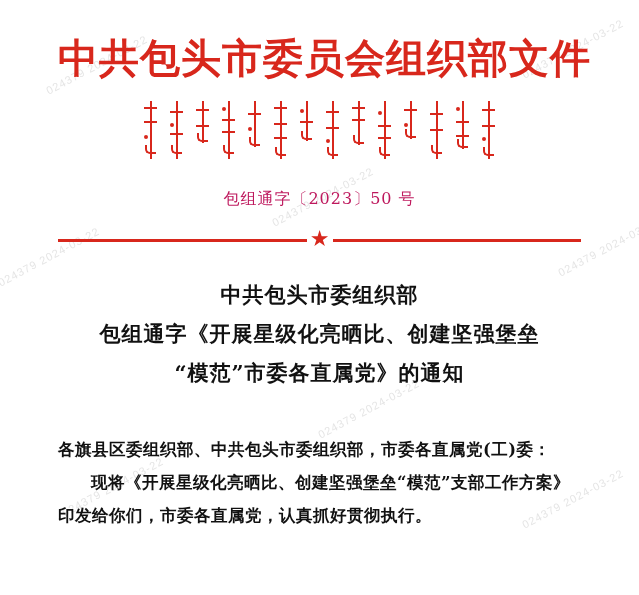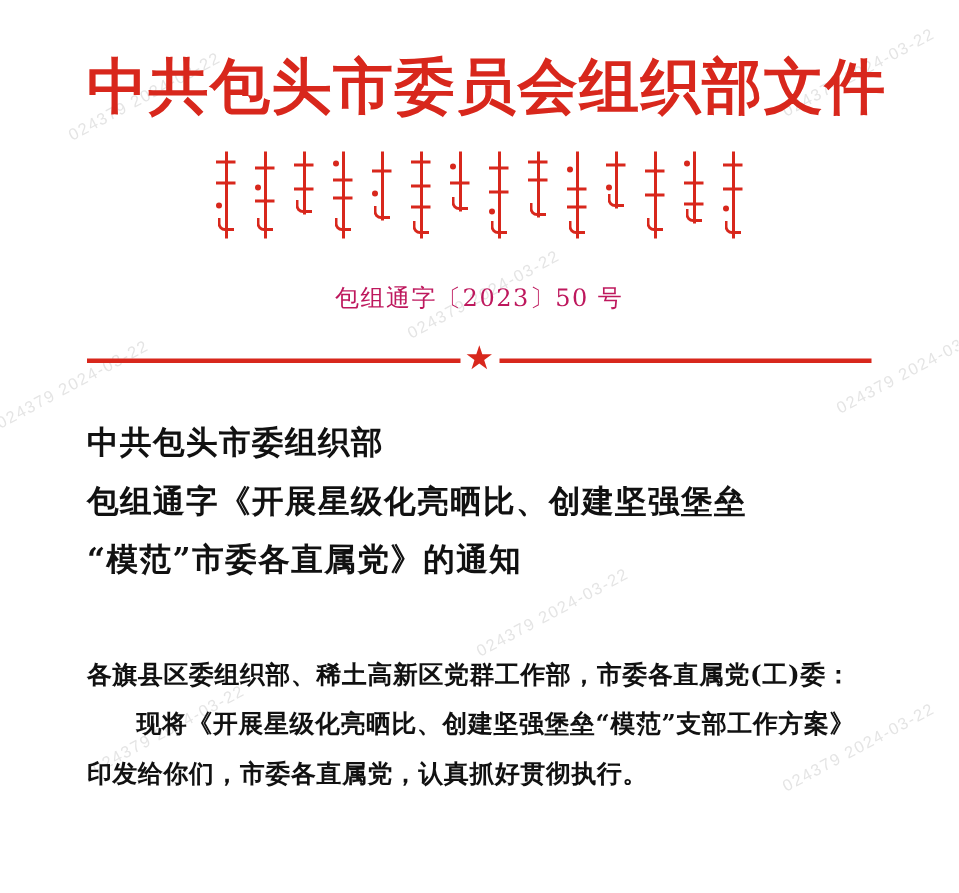--- a/index.html
+++ b/index.html
@@ -142,21 +142,21 @@
     text-align: center;
     background: #ffffff;
     color: #d8271c;
     font-size: 22px;
   }
 
   
   .doc-title {
     position: relative;
     z-index: 2;
-    text-align: left;
+    text-align: center;
     margin-top: 26px;
     color: #111111;
     font-weight: bold;
     font-size: 21px;
     line-height: 1.85;
     letter-spacing: 1px;
     font-family: "DejaVu Serif", "Liberation Serif", serif;
   }
   .doc-title .tline { display: block; white-space: nowrap; }
 
@@ -297,17 +297,17 @@
     <div class="star">★</div>
   </div>
 
   <div class="doc-title">
     <span class="tline">中共包头市委组织部</span>
     <span class="tline">包组通字《开展星级化亮晒比、创建坚强堡垒</span>
     <span class="tline">“模范”市委各直属党》的通知</span>
   </div>
 
   <div class="body-text">
-    <p>各旗县区委组织部、稀土高新区党群工作部，市委各直属党(工)委：</p>
+    <p>各旗县区委组织部、中共包头市委组织部，市委各直属党(工)委：</p>
     <p class="indent">现将《开展星级化亮晒比、创建坚强堡垒“模范”支部工作方案》印发给你们，市委各直属党，认真抓好贯彻执行。</p>
   </div>
 
 </div>
 
 </body></html>

